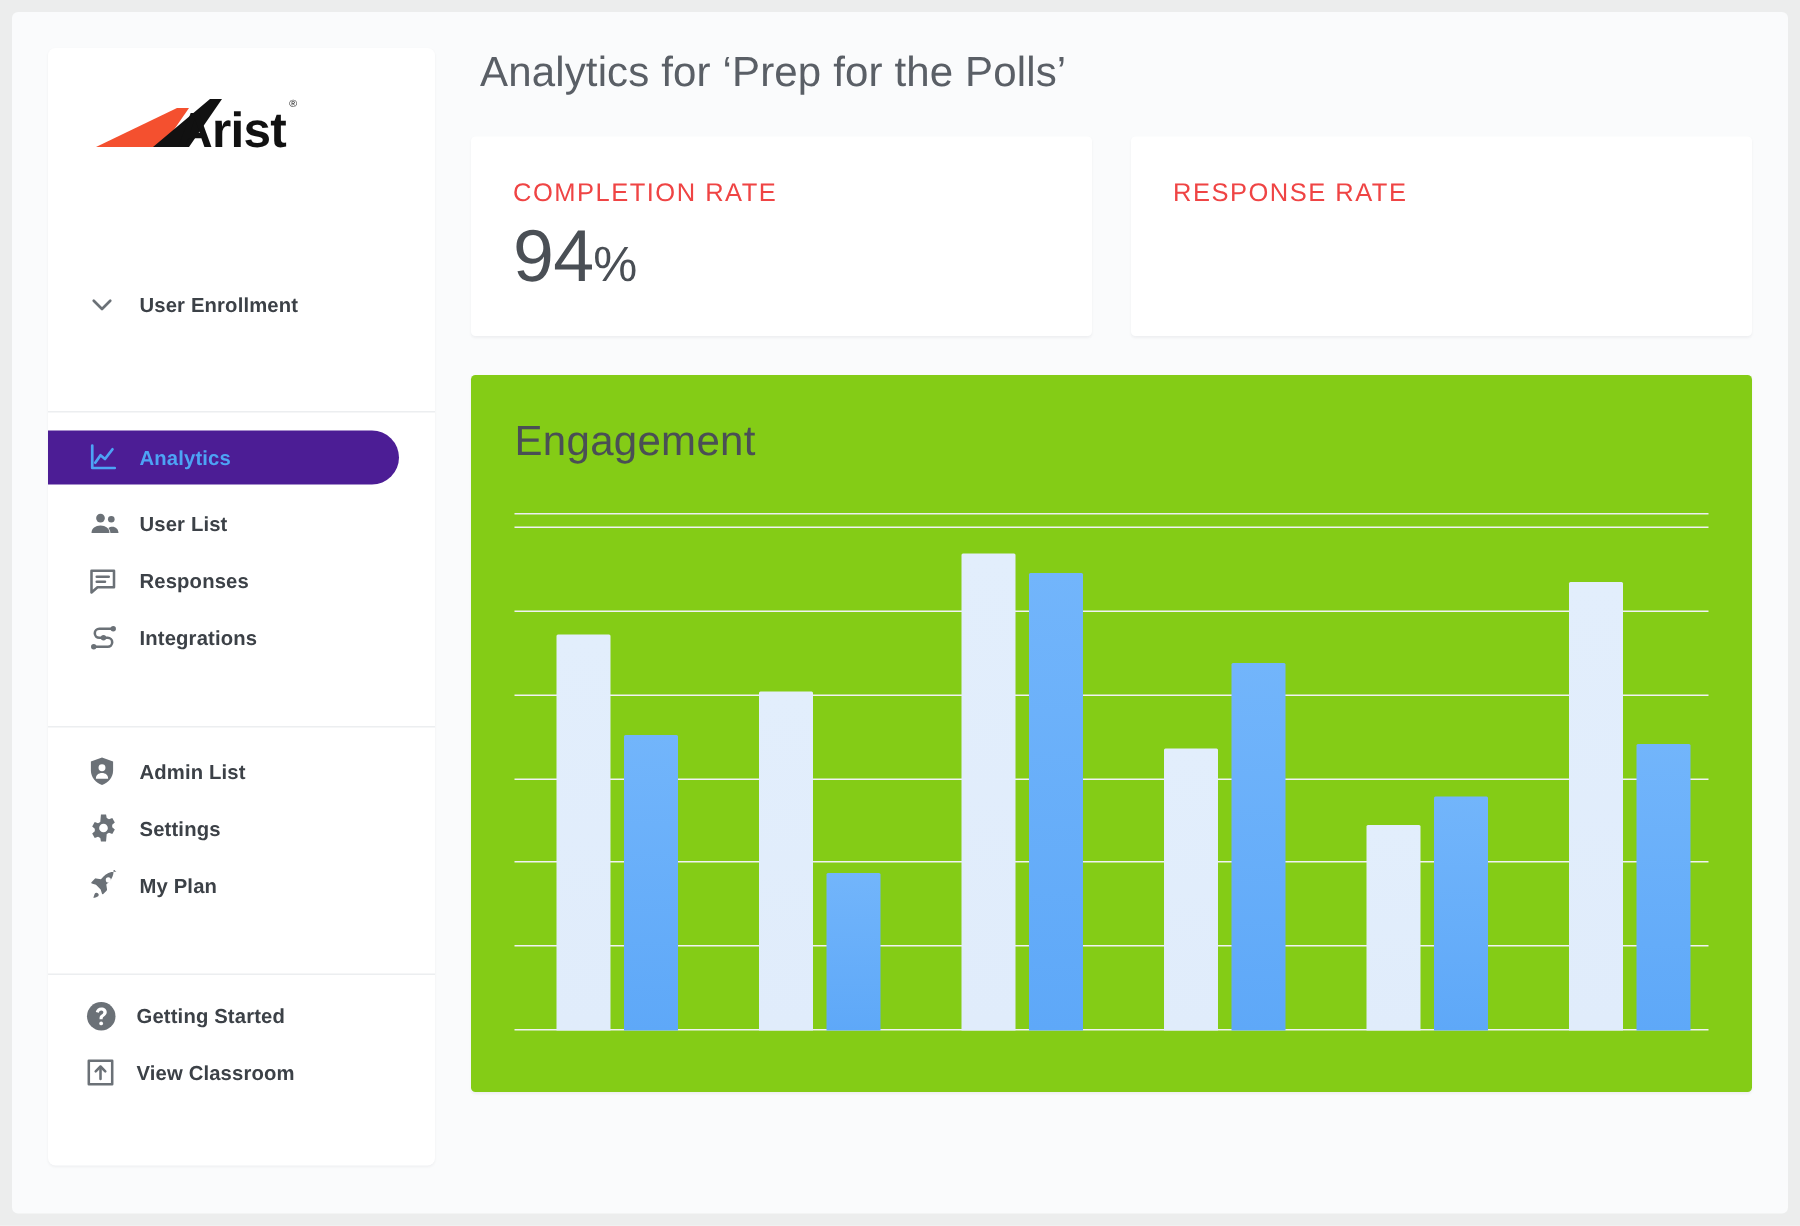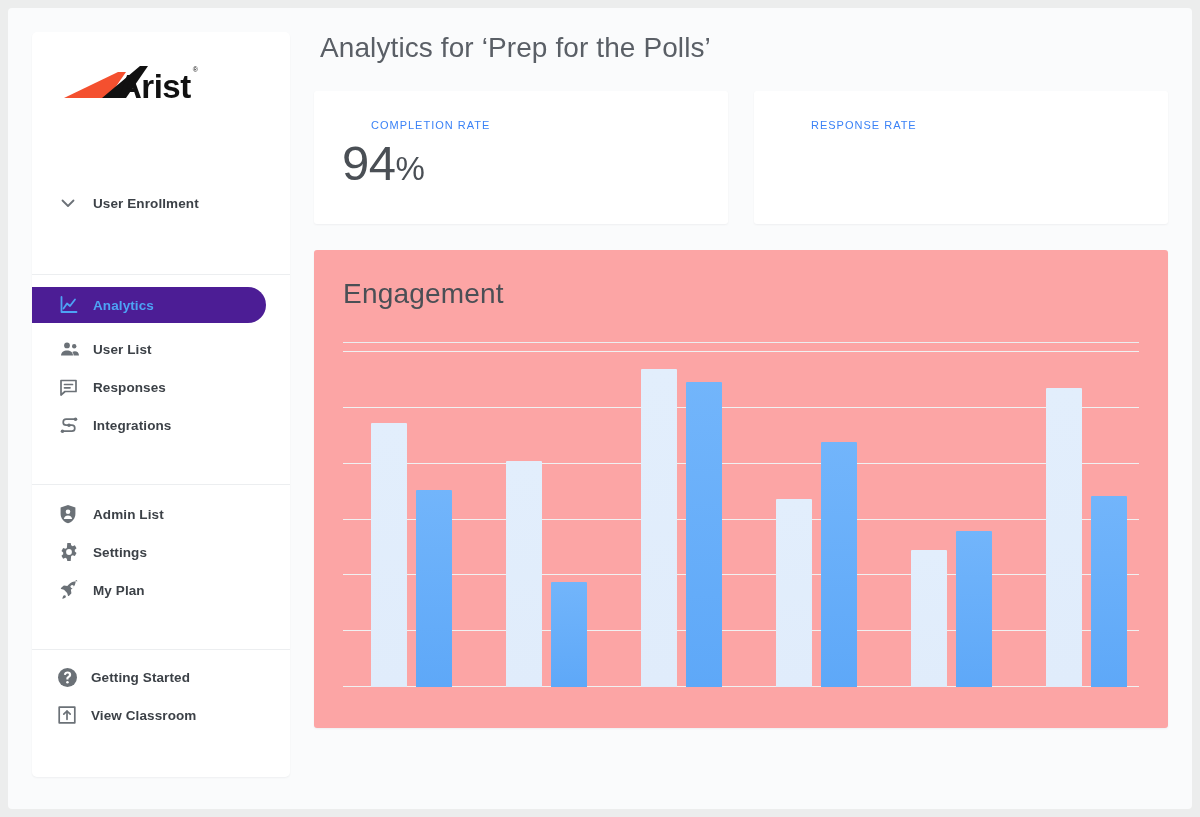--- a/index.html
+++ b/index.html
@@ -81,42 +81,41 @@
   .stat-row { display: flex; gap: 26px; }
   .stat-card {
     flex: 1 1 0;
     height: 133px;
     background: #fff;
     border-radius: 3px;
     box-shadow: 0 1px 2px rgba(16,24,40,.05);
     padding: 28px 28px 0 28px;
   }
   .stat-label {
-    font-size: 11px;
+    font-size: 17px;
     letter-spacing: 1.0px;
-    color: #3b82f6;
+    color: #ef4444;
     font-weight: normal;
     text-transform: uppercase;
-    margin-left: 29px;
   }
   .stat-value {
     margin-top: 6px;
     font-size: 49px;
     color: #4a4f55;
     font-weight: normal;
     letter-spacing: -.5px;
     line-height: 1.1;
   }
   .stat-value .pct { font-size: 33px; letter-spacing: 0; }
 
   
   #chart-card {
     margin-top: 26px;
     height: 478px;
-    background: #fca5a5;
+    background: #84cc16;
     border-radius: 3px;
     box-shadow: 0 1px 2px rgba(16,24,40,.05);
     position: relative;
   }
   #chart-title {
     position: absolute; left: 29px; top: 28px;
     font-size: 28px; color: #4a4f55; font-weight: normal;
     letter-spacing: .2px;
   }
   #chart-divider {

